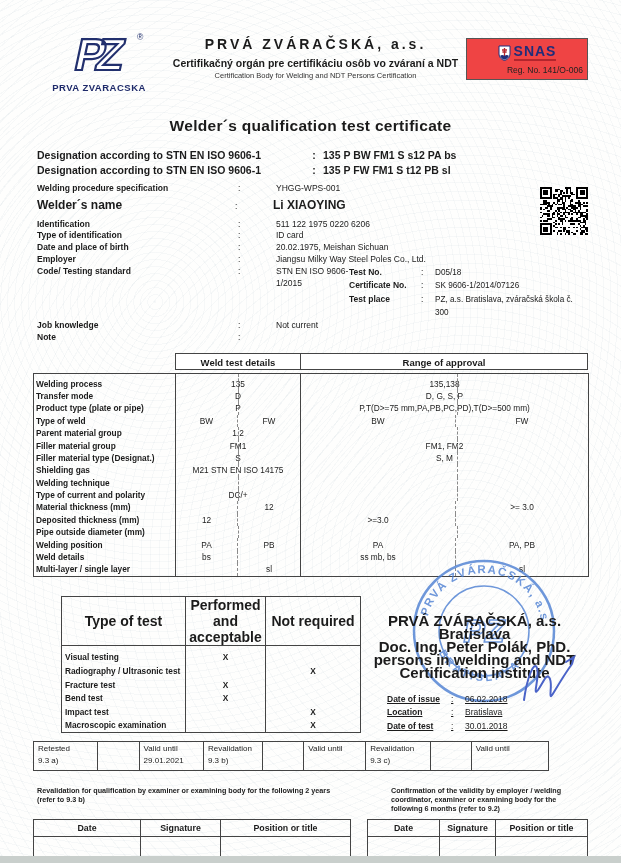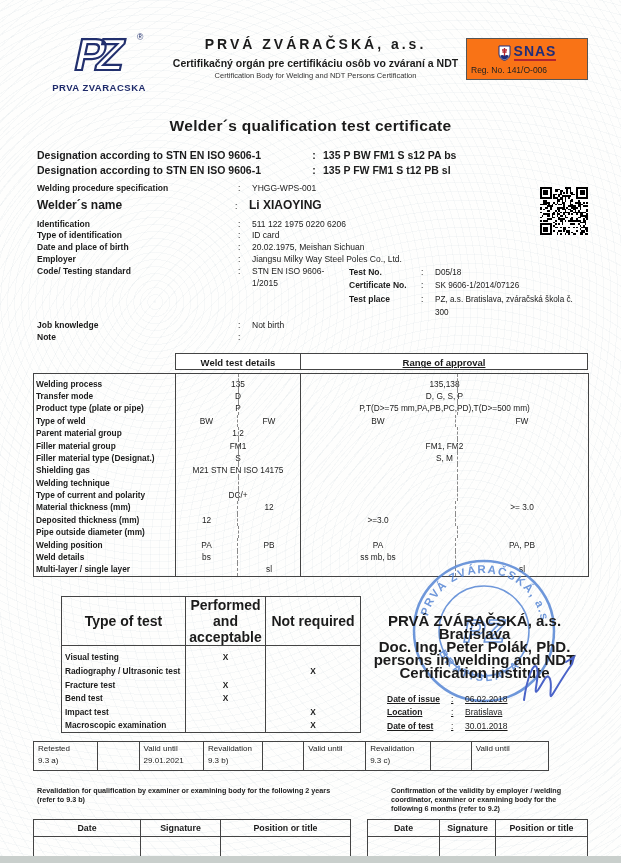--- a/index.html
+++ b/index.html
@@ -13,57 +13,57 @@
   .content{position:relative;padding:0 33px;}
 
   
   .hdr{display:flex;padding-top:30px;align-items:flex-start;}
   .logo-blk{width:132px;text-align:center;}
   .logo-name{font-size:9.5px;font-weight:bold;letter-spacing:.5px;color:#1e2a6a;margin-top:-2px;}
   .hdr-center{flex:1;text-align:center;padding-top:6px;}
   .company{font-size:14px;font-weight:bold;letter-spacing:3px;}
   .sub-sk{font-size:10.5px;font-weight:bold;margin-top:5px;}
   .sub-en{font-size:7.5px;color:#333;margin-top:2px;}
-  .snas-box{width:112px;border:1.2px solid #555;background:#f97316;padding:5px 4px 4px;text-align:left;margin-top:8px;}
+  .snas-box{width:112px;border:1.2px solid #555;background:#ef4444;padding:5px 4px 4px;text-align:right;margin-top:8px;}
   .snas-row{display:flex;justify-content:center;align-items:center;gap:3px;}
   .snas-word{font-size:14px;font-weight:bold;color:#1f2d7a;border-bottom:2px solid #b3252d;line-height:15px;letter-spacing:1px;}
   .snas-reg{font-size:8.5px;margin-top:4px;color:#222;}
 
   
   .title{text-align:center;font-size:15.5px;font-weight:bold;margin-top:24px;letter-spacing:.3px;}
   .desigs{margin-top:13px;margin-left:4px;}
   .drow{display:flex;font-weight:bold;font-size:10.5px;line-height:14.5px;}
   .dlabel{width:268px;}
   .dcolon{width:18px;text-align:center;}
 
   
   .fields{position:relative;margin-top:6px;margin-left:4px;}
   .frow{display:flex;align-items:baseline;line-height:11.8px;}
   .flabel{width:201px;font-weight:bold;font-size:8.5px;flex:none;}
   .fcolon{width:14px;font-size:8.5px;flex:none;}
-  .fvalue{font-size:8.5px;}
+  .fvalue{font-size:8.5px;margin-left:24px;}
   .frow.lg{margin:5px 0 6px;}
   .frow.lg .flabel,.frow.lg .fvalue{font-size:12px;font-weight:bold;}
   .frow.lg .flabel{width:198px;}
   .code-row{display:flex;align-items:flex-start;}
   .code-left{width:312px;flex:none;}
   .sub-fields{flex:1;}
   .srow{display:flex;line-height:13.5px;align-items:baseline;}
   .slabel{width:72px;font-weight:bold;font-size:8.5px;flex:none;}
   .scolon{width:14px;font-size:8.5px;flex:none;}
   .svalue{font-size:8.2px;}
   .qr{position:absolute;right:0px;top:4px;width:48px;height:48px;}
 
   
   .weld{margin-top:10px;}
   .weld-head{display:flex;margin-left:142px;}
   .weld-head .wh{border:1px solid #444;background:#fff;font-weight:bold;font-size:9.5px;
       text-align:center;line-height:17px;height:17px;box-sizing:border-box;}
   .wh1{width:125px;border-right:none!important;}
-  .wh2{width:288px;text-decoration:underline;}
+  .wh2{width:288px;}
   table.weld-data{width:555px;table-layout:fixed;border-collapse:collapse;border:1.2px solid #444;margin-top:3px;}
   table.weld-data td{font-size:8.3px;height:12.4px;padding:0 2px;white-space:nowrap;overflow:hidden;}
   td.wl{font-weight:bold;text-align:left;padding-left:4px;border-right:1px solid #444;}
   td.wtd-a,td.wtd-b,td.roa-a,td.roa-b{text-align:center;}
   td.wtd-a{border-right:1px dashed #8a8a8a;}
   td.roa-a{border-right:1px dashed #8a8a8a;}
   td.wtd-b,td.wtd-span{border-right:1px solid #444;}
   td.span-cell{text-align:center;position:relative;}
   td.span-cell::after{content:"";position:absolute;top:0;bottom:0;border-left:1px dashed #8a8a8a;}
   td.wtd-span::after{left:50%;}
@@ -514,21 +514,21 @@
             <span class="slabel">Test place</span>
             <span class="scolon">:</span>
             <span class="svalue">PZ, a.s. Bratislava, zváračská škola č. 300</span>
           </div>
         </div>
       </div>
 
       <div class="frow">
         <span class="flabel">Job knowledge</span>
         <span class="fcolon">:</span>
-        <span class="fvalue">Not birth</span>
+        <span class="fvalue">Not current</span>
       </div>
       <div class="frow">
         <span class="flabel">Note</span>
         <span class="fcolon">:</span>
         <span class="fvalue"></span>
       </div>
     </div>
 
     <div class="weld">
       <div class="weld-head">

